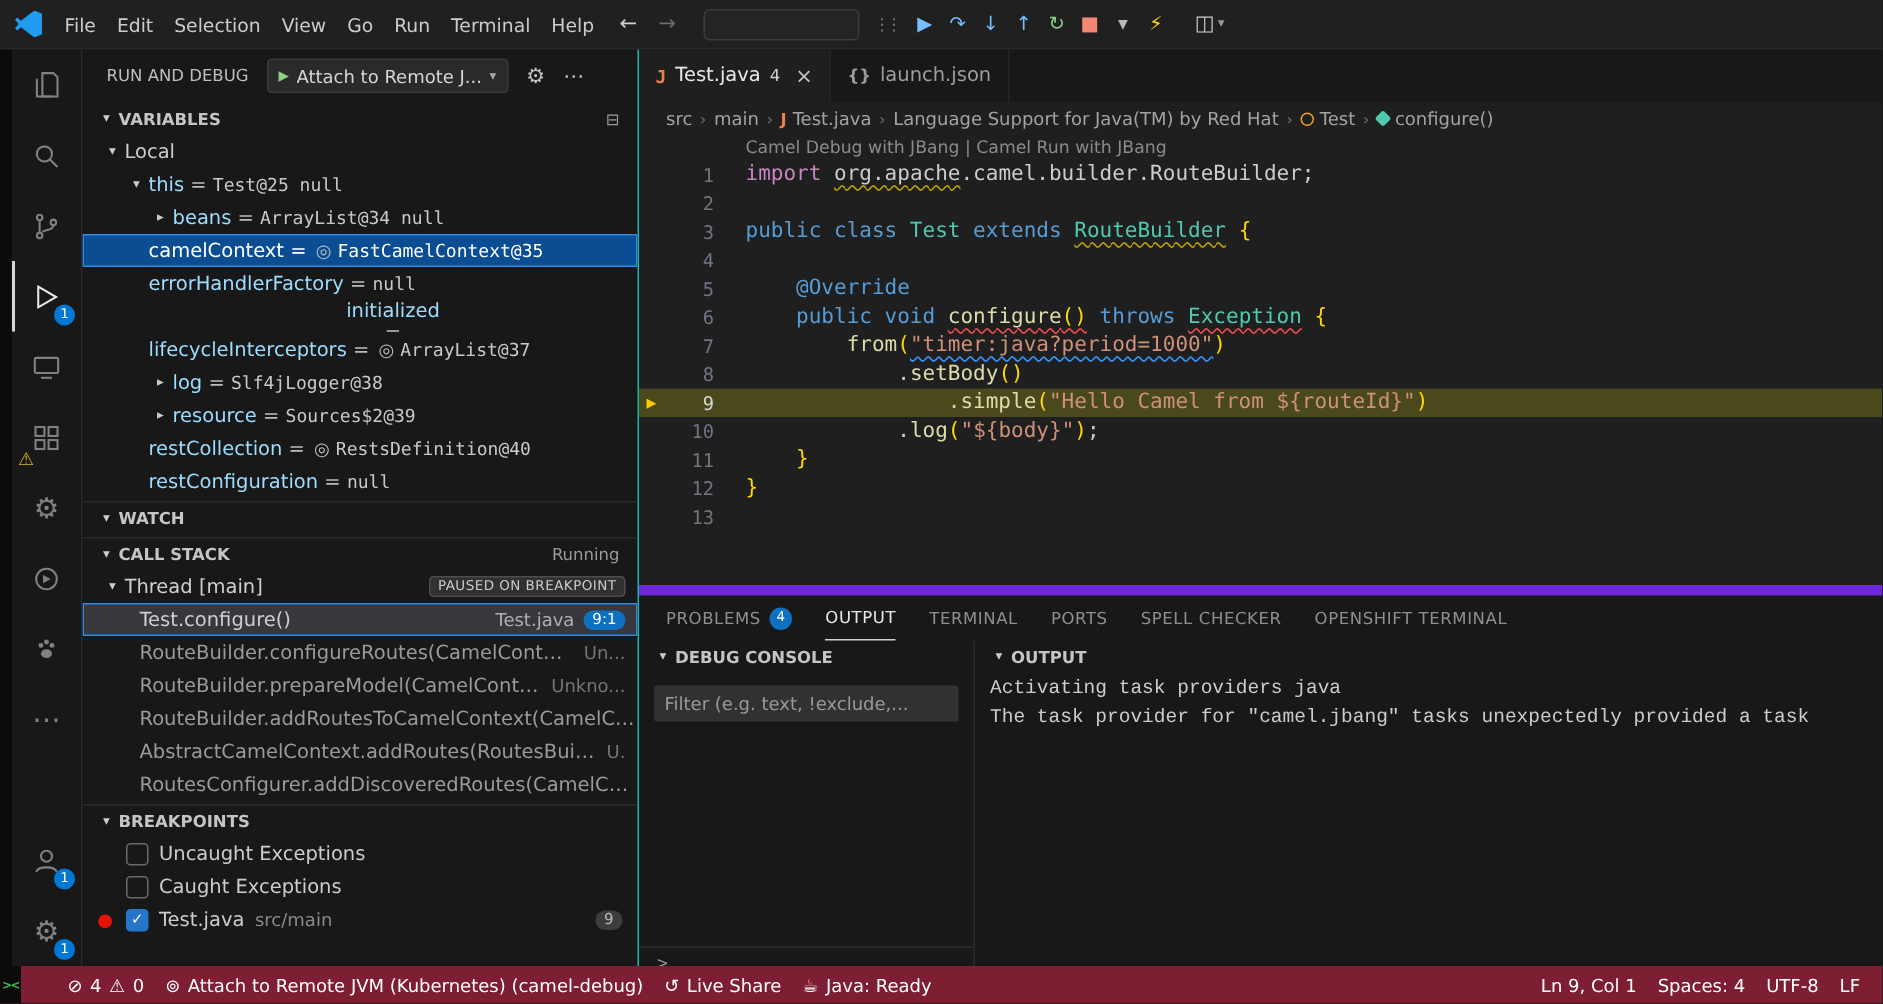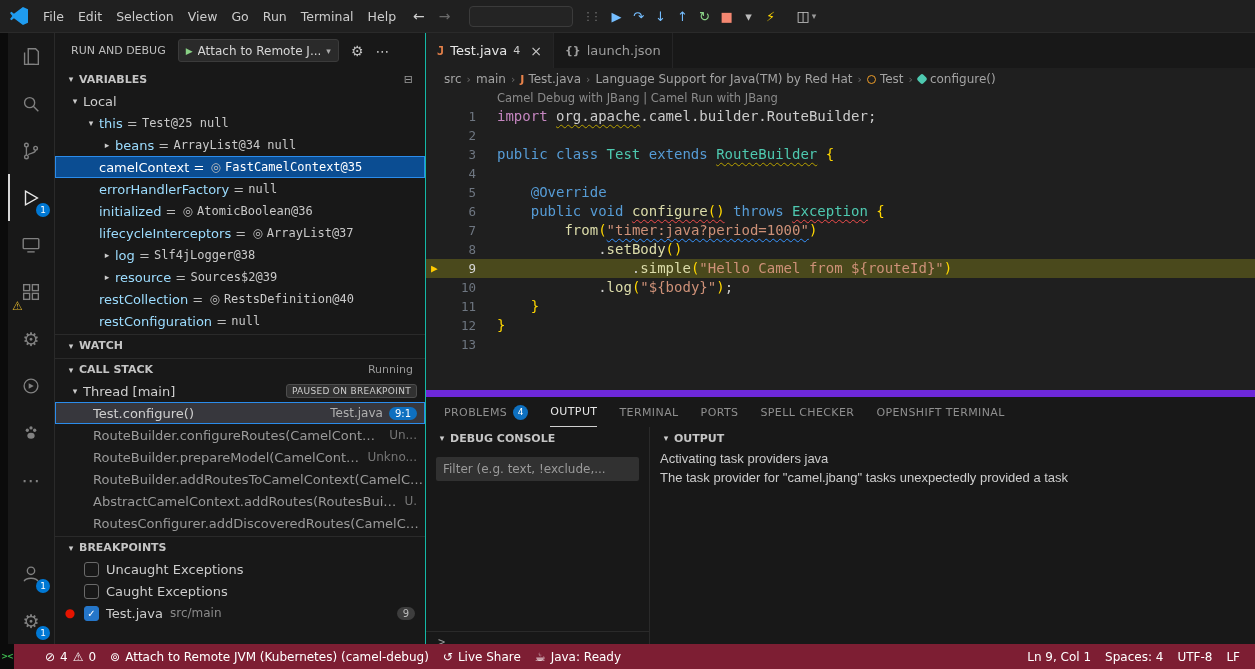--- a/index.html
+++ b/index.html
@@ -115,21 +115,21 @@
   .ptab.active{color:#e7e7e7;border-bottom:1px solid #d0d0d0}
   .pbadge{background:#0e70c0;color:#fff;border-radius:8px;min-width:15px;height:15px;font-size:9px;
           line-height:15px;text-align:center;padding:0 2px}
   .dc-pane{position:absolute;left:0;top:30px;width:224px;height:224px;border-right:1px solid #2a2a2a}
   .pane-header{height:22px;display:flex;align-items:center;padding-left:8px;font-size:11px;font-weight:bold;color:#c5c5c5}
   .dc-filter{margin:8px 10px 0 10px;height:24px;background:#313131;border-radius:2px;display:flex;
              align-items:center;padding-left:7px;color:#9a9a9a;font-size:12px;white-space:nowrap;overflow:hidden}
   .dc-repl{position:absolute;left:0;bottom:0;width:100%;height:20px;border-top:1px solid #2a2a2a;color:#9a9a9a;
            padding-left:12px;font-family:"DejaVu Sans Mono",monospace;font-size:12px;display:flex;align-items:center}
   .out-pane{position:absolute;left:224px;top:30px;width:605px;height:224px;overflow:hidden}
-  .out-line{padding-left:10px;font-family:Liberation Sans, sans-serif;font-size:13px;
+  .out-line{padding-left:10px;font-family:Liberation Mono, monospace;font-size:13px;
             line-height:19px;color:#cccccc;white-space:pre}
 
   
   #statusbar{position:absolute;left:0;top:644px;width:1255px;height:25px;background:#7d1e33;display:flex;
              align-items:center;color:#fff;font-size:12px}
   .remote-cell{width:14px;height:25px;background:#0b0b0b;color:#3fb950;display:flex;align-items:center;
                justify-content:center;font-size:8px;font-weight:bold;letter-spacing:-1px;flex:none}
   .sb-item{display:flex;align-items:center;gap:5px;padding:0 7px;white-space:nowrap}
   .sb-item .ic{font-size:12px}
   .sb-right{margin-left:auto;display:flex;padding-right:8px}
@@ -286,21 +286,21 @@
         <span class="var-name">camelContext</span>
         <span class="var-eq">&nbsp;=&nbsp;</span>
         <span class="eye">◎</span>
         <span class="var-val">FastCamelContext@35</span>
       </div>
       <div class="row" style="padding-left: 44px;">
         <span class="var-name">errorHandlerFactory</span>
         <span class="var-eq">&nbsp;=&nbsp;</span>
         <span class="var-val">null</span>
       </div>
-      <div class="row" style="padding-left: 44px;">
+      <div class="row" style="padding-left: 44px; flex-direction: column;">
         <span class="var-name">initialized</span>
         <span class="var-eq">&nbsp;=&nbsp;</span>
         <span class="eye">◎</span>
         <span class="var-val">AtomicBoolean@36</span>
       </div>
       <div class="row" style="padding-left: 44px;">
         <span class="var-name">lifecycleInterceptors</span>
         <span class="var-eq">&nbsp;=&nbsp;</span>
         <span class="eye">◎</span>
         <span class="var-val">ArrayList@37</span>

